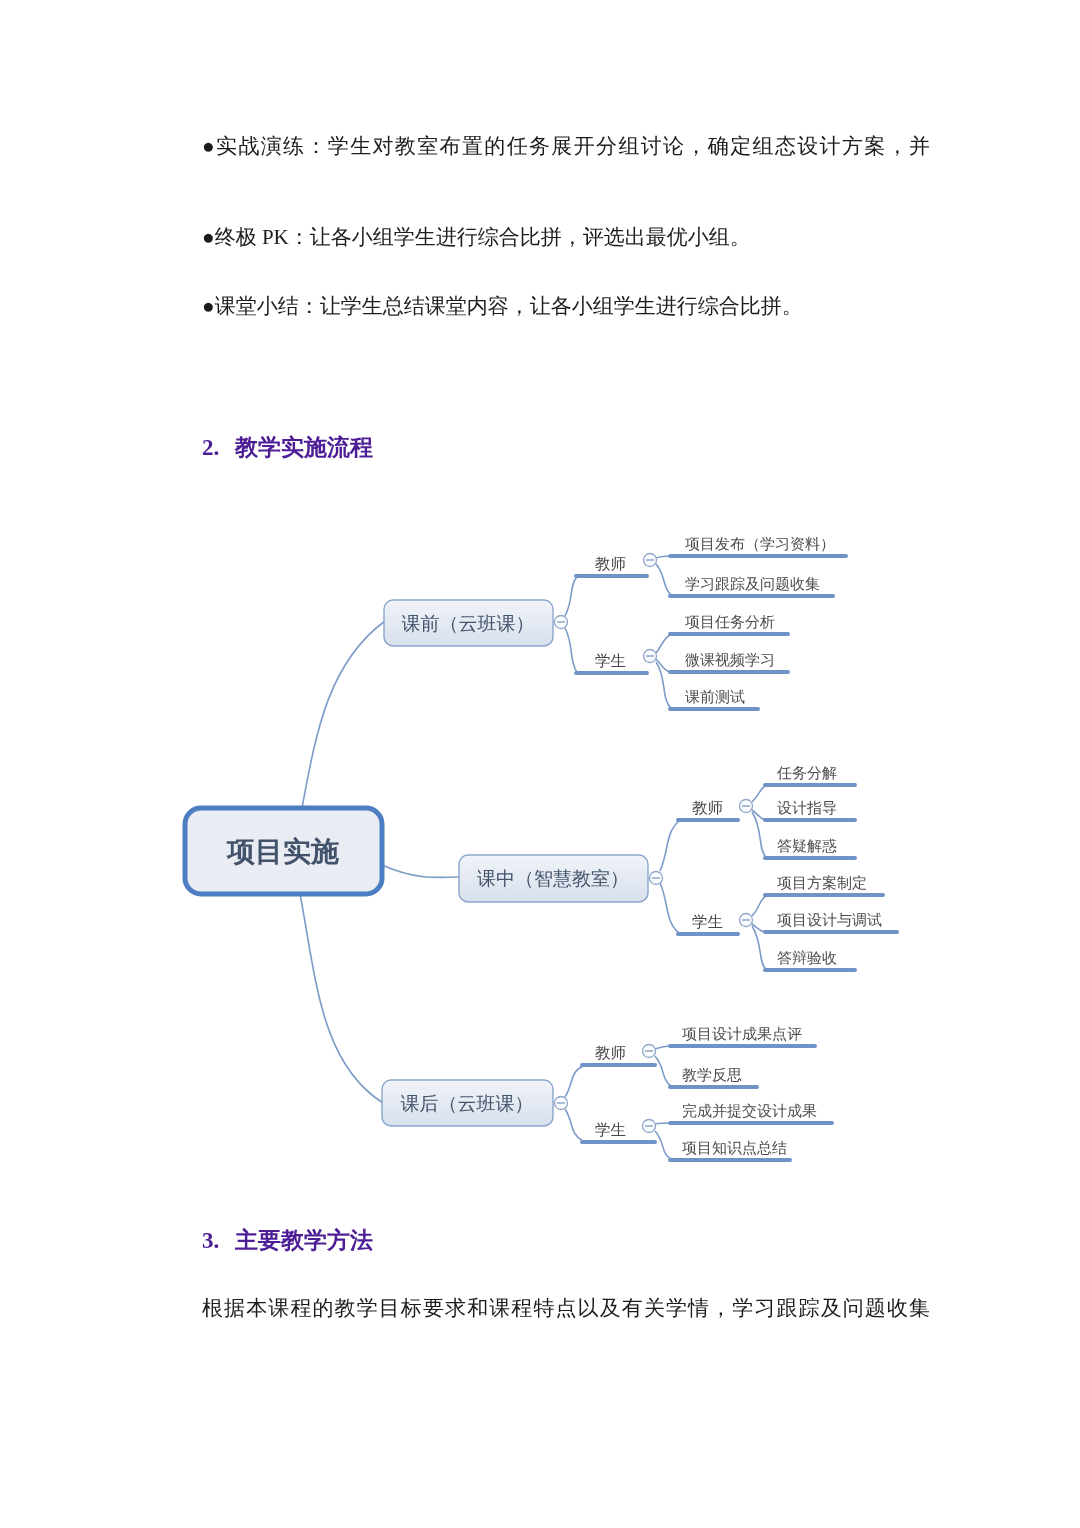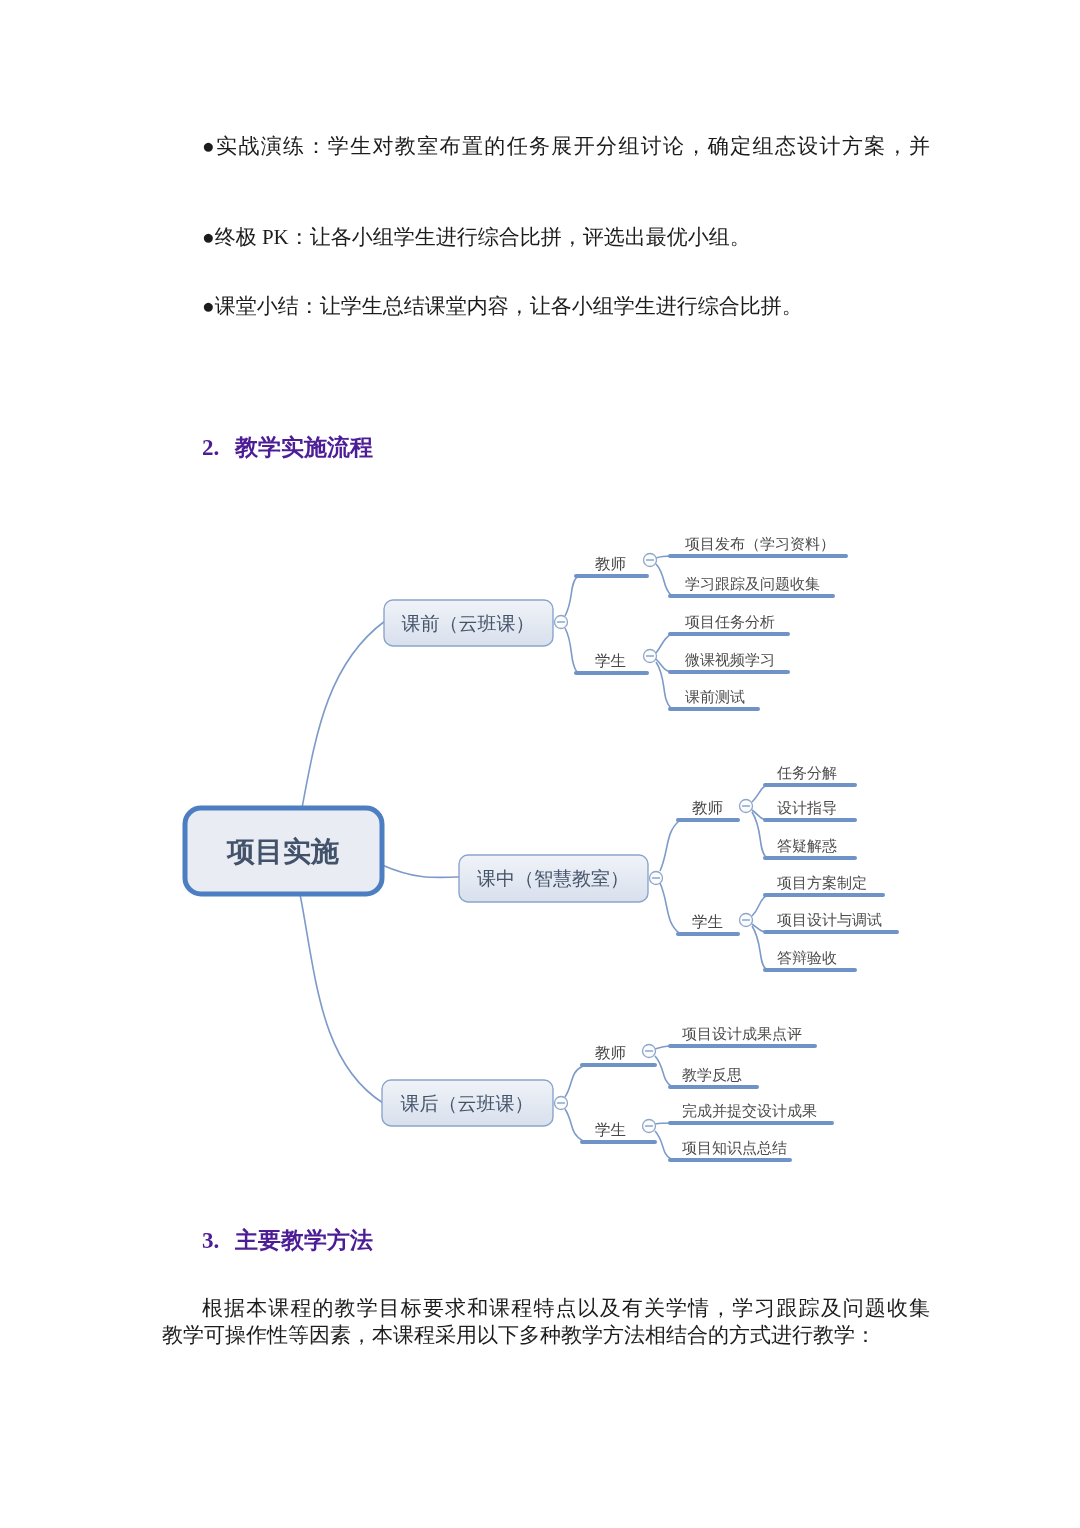--- a/index.html
+++ b/index.html
@@ -207,16 +207,15 @@
       <text x="512" y="638">项目知识点总结</text>
     </g>
   </svg>
 
   <div class="heading" style="top:1226px">
     <span class="hnum">3.</span><span>主要教学方法</span>
   </div>
 
   <div class="para" style="top:1295px">
     <div class="line ind just">根据本课程的教学目标要求和课程特点以及有关学情，学习跟踪及问题收集</div>
-    <div class="line">教学可操作性等因素，本课程采用以下多种教学方法相结合的方式进行教学：</div>
   </div>
 
 </div>
 
 </body></html>

